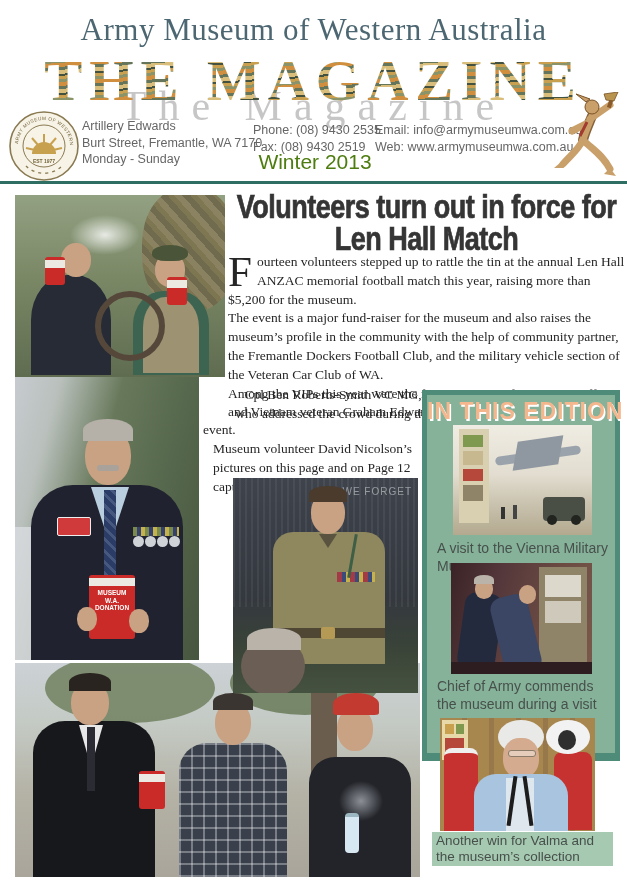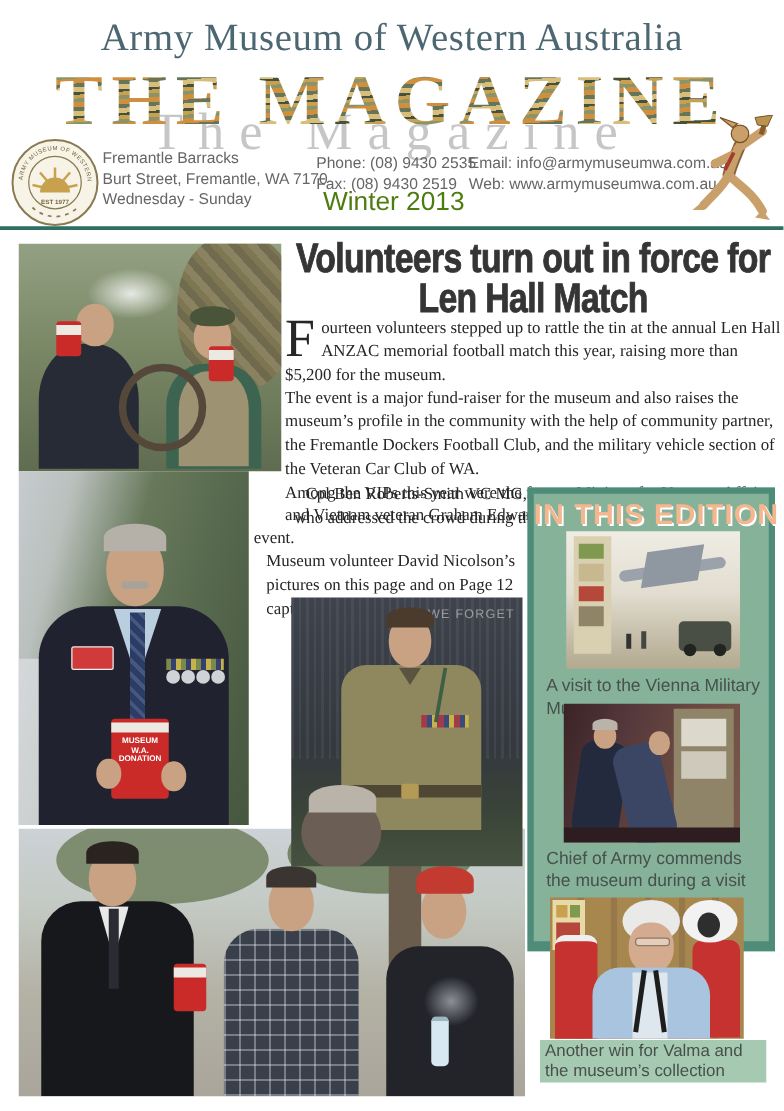--- a/index.html
+++ b/index.html
@@ -94,23 +94,23 @@
         <line x1="36" y1="42" x2="48" y2="28"></line>
           <line x1="36" y1="42" x2="18" y2="38"></line>
         <line x1="36" y1="42" x2="54" y2="38"></line>
       </g>
       <text x="36" y="53" font-size="5" fill="#75653a" text-anchor="middle" font-weight="bold">EST 1977</text>
       <path d="M 18,56 A 26,26 0 0 0 54,56" fill="none" stroke="#8a7a52" stroke-width="1.4" stroke-dasharray="3 4"></path>
     </svg>
   </div>
 
   <div class="ab addr">
-    <div>Fremantle Barracks</div>
+    <div>Artillery Edwards</div>
     <div>Burt Street, Fremantle, WA 7170</div>
-    <div>Wednesday - Sunday</div>
+    <div>Monday - Sunday</div>
   </div>
 
   <div class="ab phoneblk">
     <div>Phone: (08) 9430 2535</div>
     <div>Fax: (08) 9430 2519</div>
   </div>
 
   <div class="ab issue">Winter 2013</div>
 
   <div class="ab webblk">

